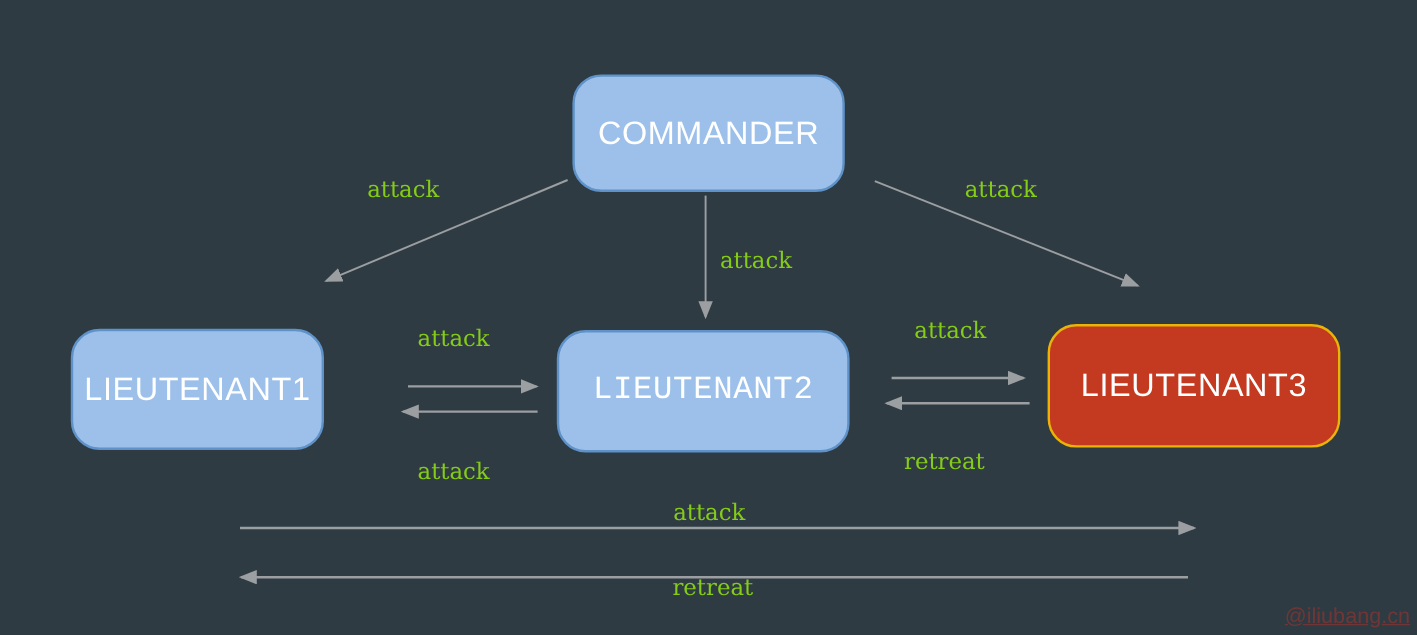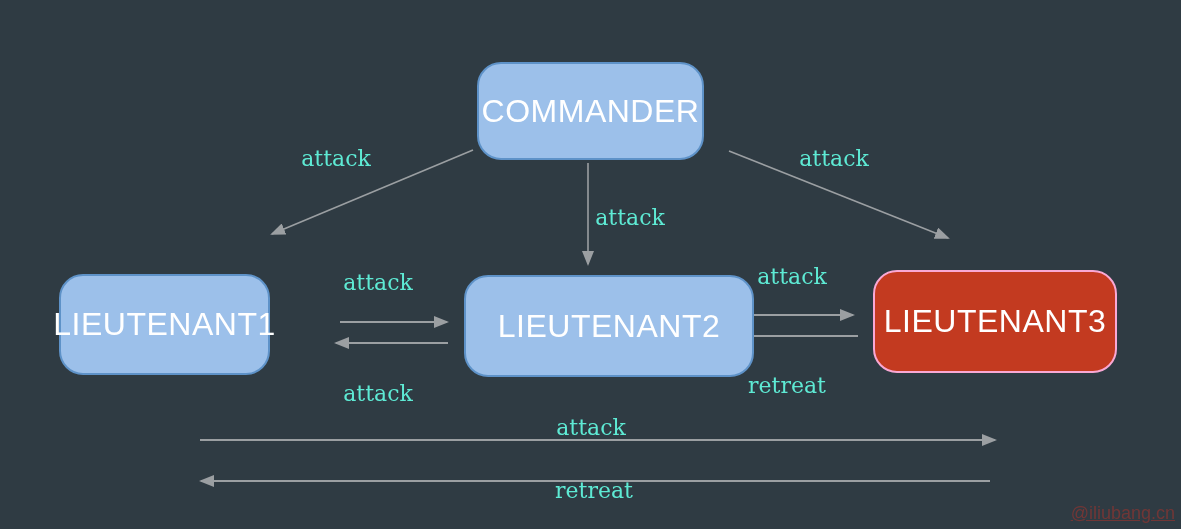--- a/index.html
+++ b/index.html
@@ -26,39 +26,39 @@
   }
   .edge.thin  { stroke-width: 1.6; }
   .edge.thick { stroke-width: 2; }
   .node {
     position: absolute;
     display: flex;
     align-items: center;
     justify-content: center;
     border-radius: 24px;
     color: #ffffff;
-    font-size: 32px;
+    font-size: 27px;
     letter-spacing: 0.5px;
     box-sizing: border-box;
   }
   .node.blue {
     background: #9cc0ea;
     border: 2px solid #5e92c8;
   }
   .node.red {
     background: #c33a20;
-    border: 2px solid #f9a8d4;
+    border: 2px solid #eab308;
     text-align: center;
   }
   .edge-label {
     position: absolute;
     transform: translate(-50%, -50%);
-    color: #5eead4;
+    color: #84cc16;
     font-family: "DejaVu Serif", serif;
-    font-size: 22px;
+    font-size: 19px;
     white-space: nowrap;
   }
   .watermark {
     position: absolute;
     right: 6px;
     bottom: 5px;
     font-size: 18px;
     color: rgba(154, 52, 46, 0.62);
     font-family: "Liberation Sans", sans-serif;
     text-decoration: underline;
@@ -87,21 +87,21 @@
   </svg>
 
   <div class="node blue" style="left:477px; top:62px; width:227px; height:98px;">
     <span>COMMANDER</span>
   </div>
 
   <div class="node blue" style="left:59px; top:274px; width:211px; height:101px;">
     <span>LIEUTENANT1</span>
   </div>
 
-  <div class="node blue" style="left:464px; top:275px; width:290px; height:102px;">
+  <div class="node blue" style="left:464px; top:275px; width:244px; height:102px;font-family:Liberation Mono, monospace;">
     <span>LIEUTENANT2</span>
   </div>
 
   <div class="node red" style="left:873px; top:270px; width:244px; height:103px;">
     <span>LIEUTENANT3</span>
   </div>
 
   <div class="edge-label" style="left:336px; top:158px;">attack</div>
   <div class="edge-label" style="left:630px; top:217px;">attack</div>
   <div class="edge-label" style="left:834px; top:158px;">attack</div>

